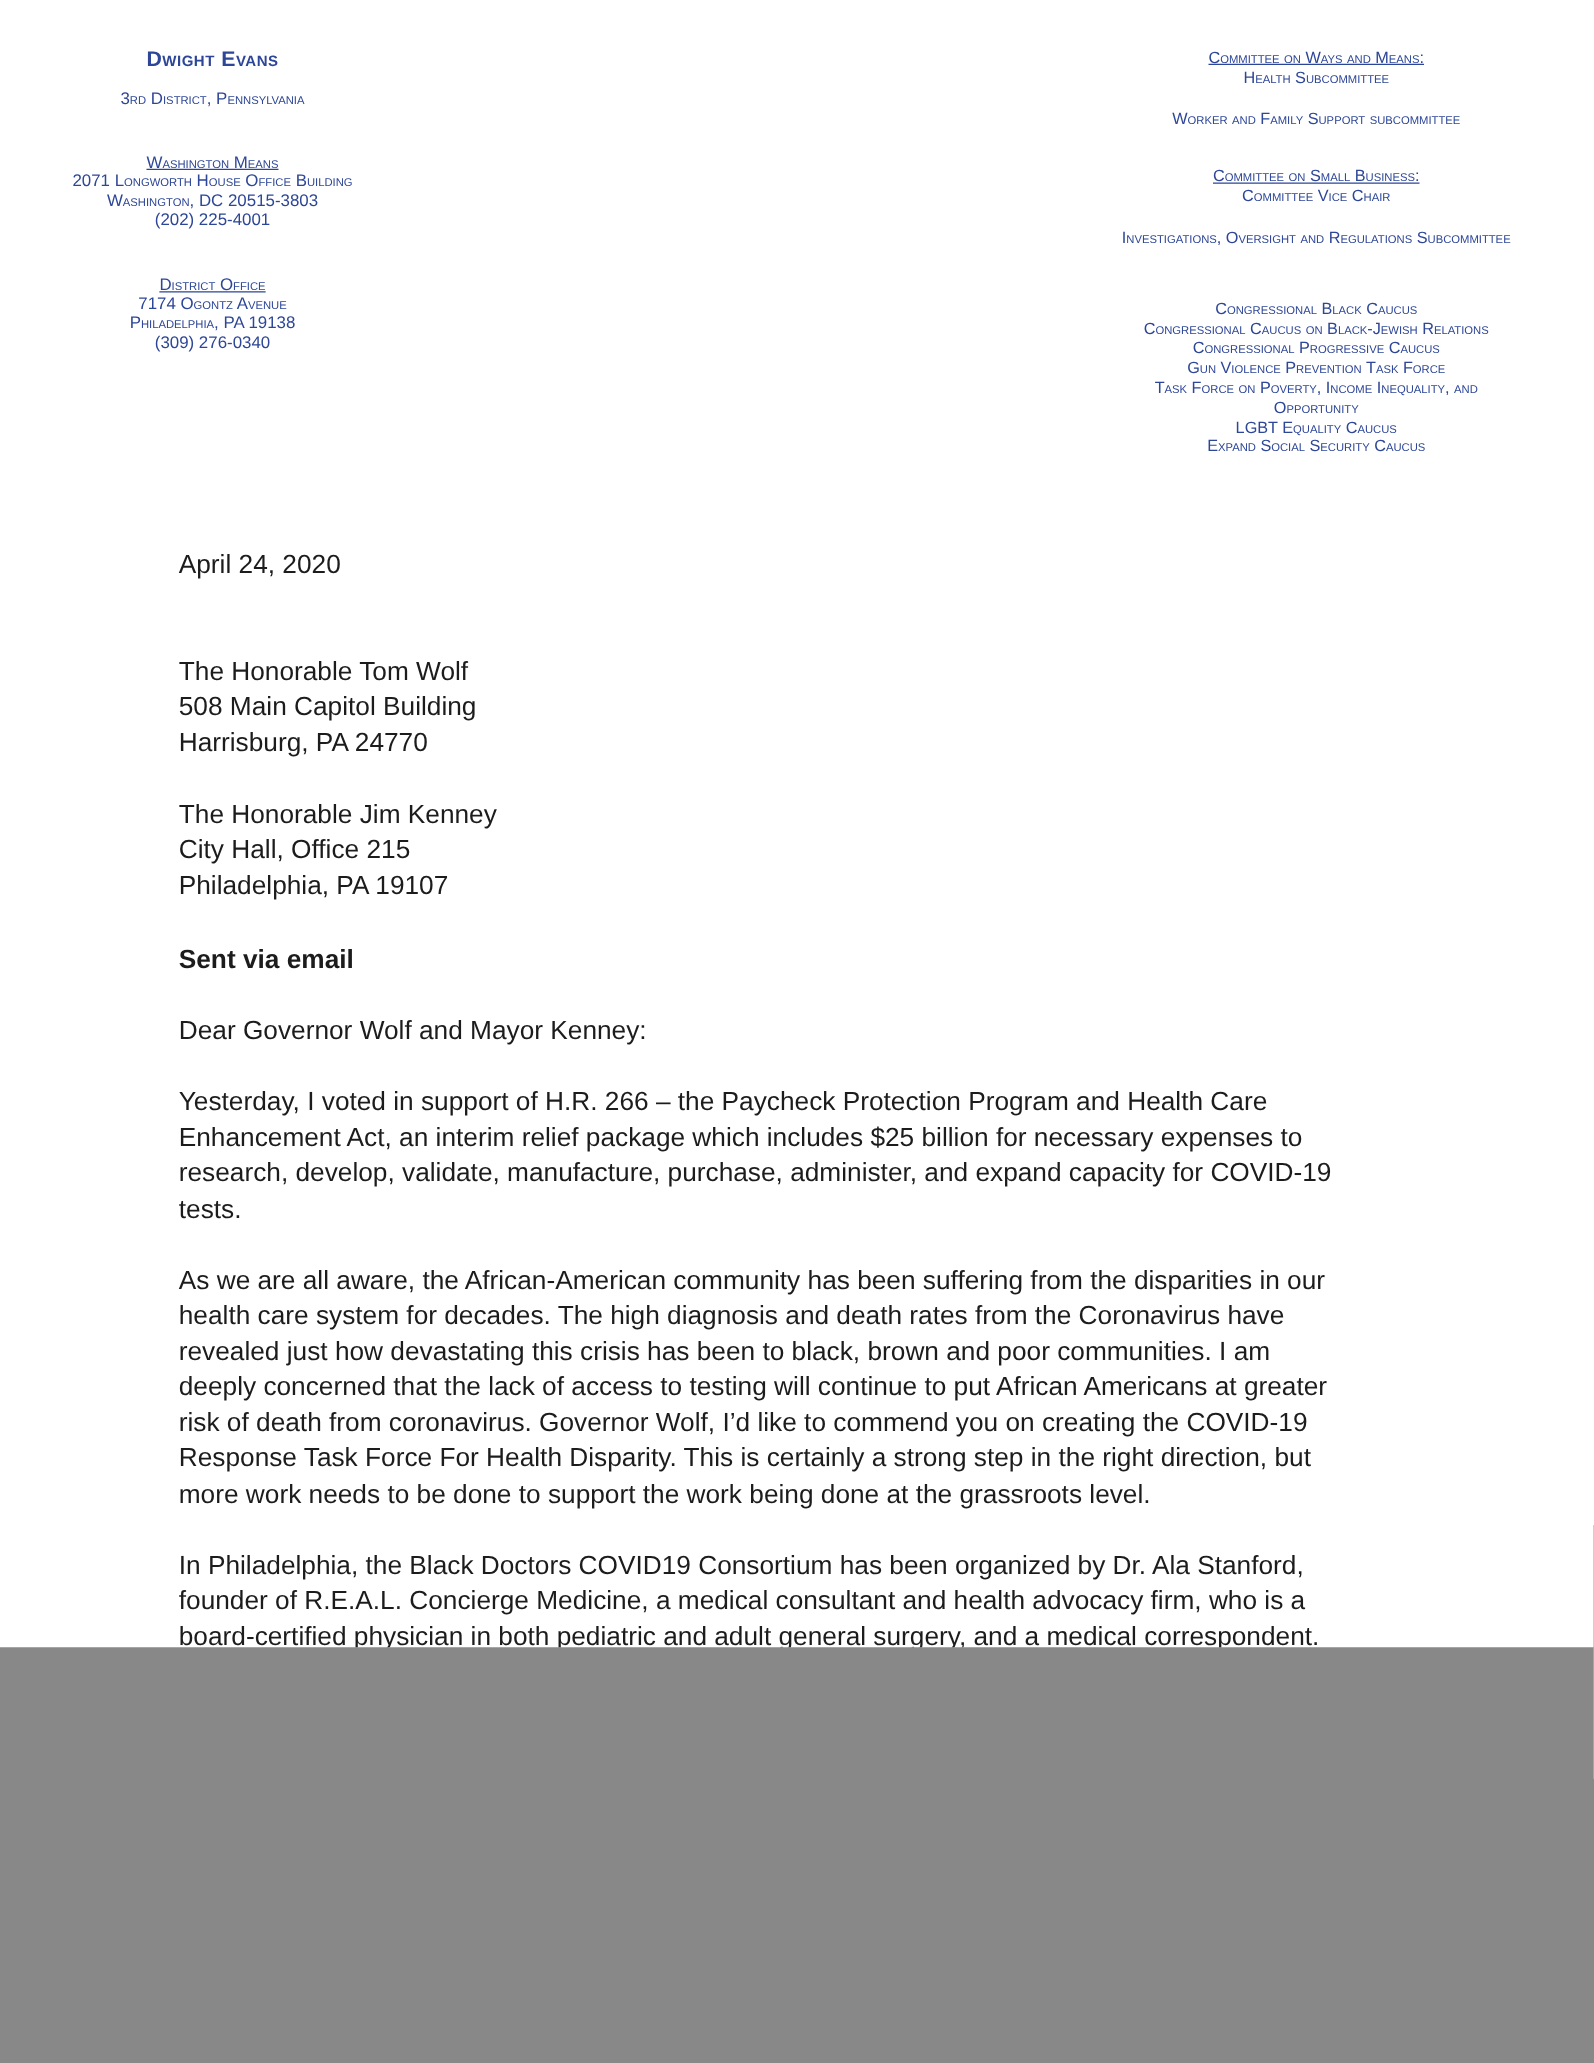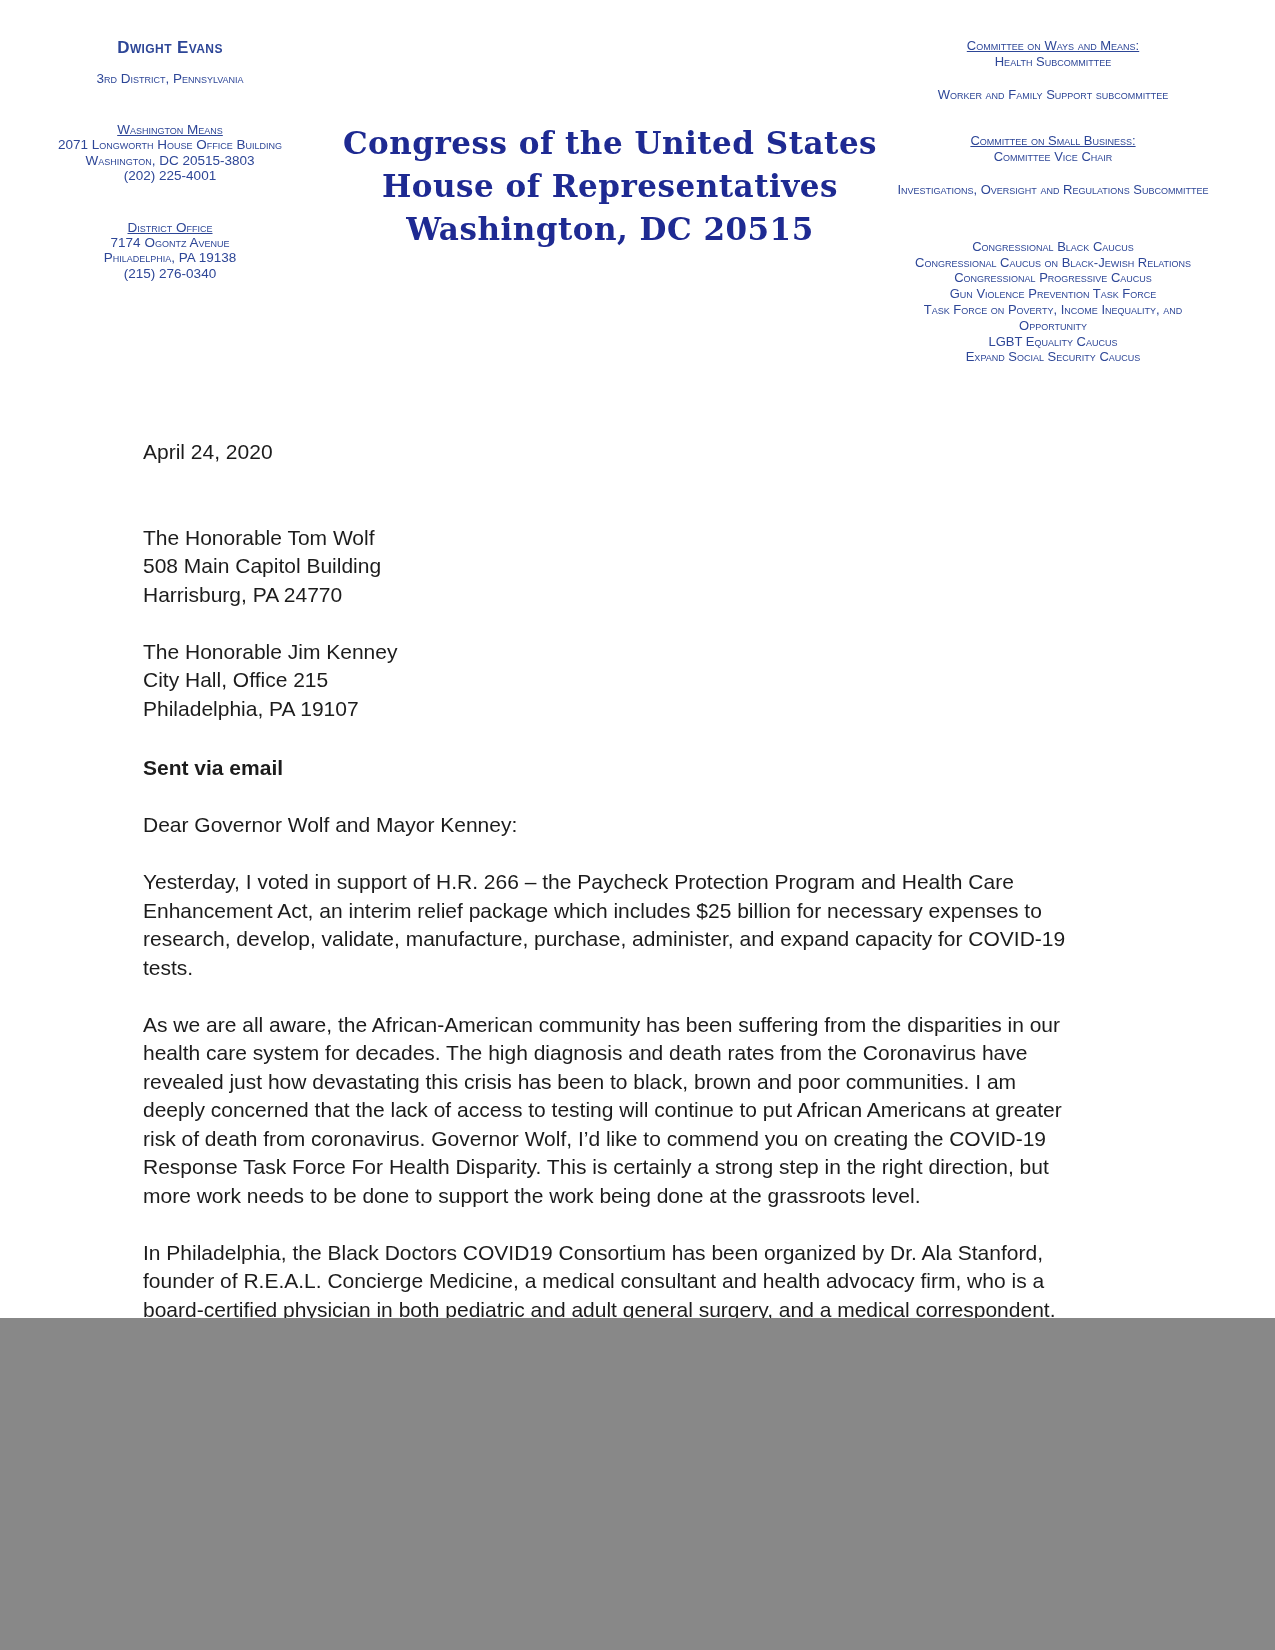--- a/index.html
+++ b/index.html
@@ -88,29 +88,24 @@
       <div class="lh-office-heading">Washington Means</div>
       <div class="lh-line">2071 Longworth House Office Building</div>
       <div class="lh-line">Washington, DC 20515-3803</div>
       <div class="lh-line">(202) 225-4001</div>
     </div>
 
     <div>
       <div class="lh-office-heading">District Office</div>
       <div class="lh-line">7174 Ogontz Avenue</div>
       <div class="lh-line">Philadelphia, PA 19138</div>
-      <div class="lh-line">(215) 276-0340</div>
+      <div class="lh-line">(309) 276-0340</div>
     </div>
   </div>
 
-  <div class="lh-center">
-    <div class="title-line">Congress of the United States</div>
-    <div class="title-line">House of Representatives</div>
-    <div class="title-line">Washington, DC 20515</div>
-  </div>
 
   <div class="lh-right">
     <div>
       <div class="committee-heading">Committee on Ways and Means:</div>
       <div>Health Subcommittee</div>
       <div class="gap-sm">Worker and Family Support subcommittee</div>
     </div>
 
     <div>
       <div class="committee-heading gap-md">Committee on Small Business:</div>

